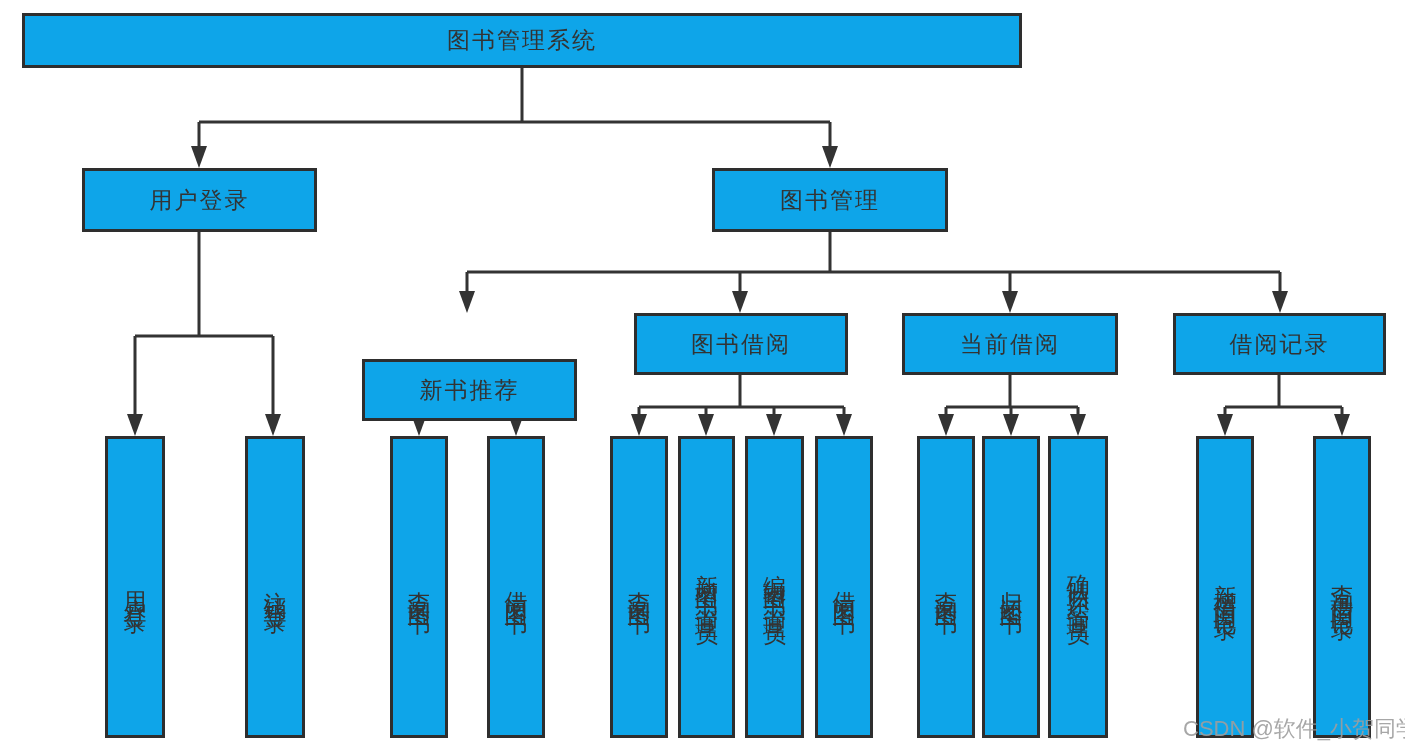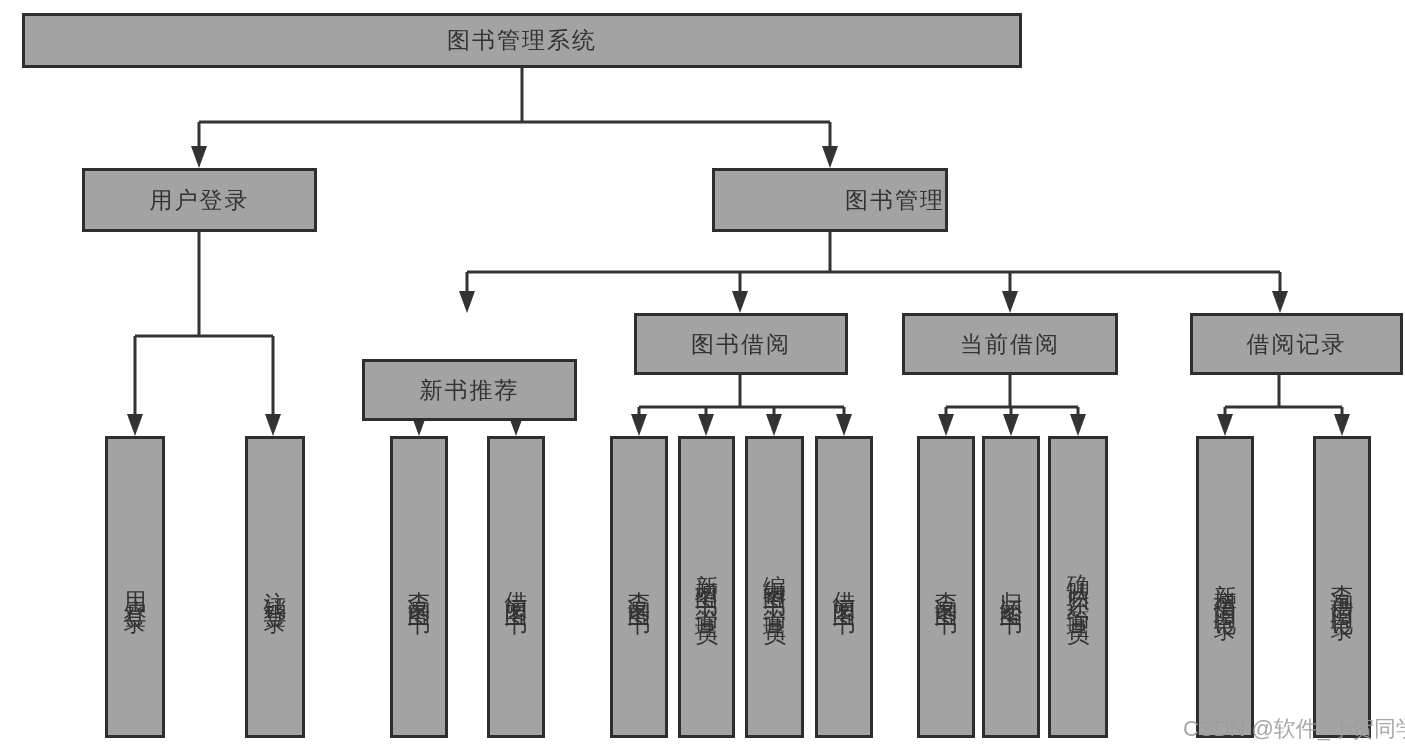--- a/index.html
+++ b/index.html
@@ -13,21 +13,21 @@
     color: #333333;
   }
   .connectors {
     position: absolute;
     left: 0; top: 0;
     z-index: 0;
   }
   .node {
     position: absolute;
     box-sizing: border-box;
-    background: #a3a3a3;
+    background: #0ea5e9;
     border: 3px solid #2e2e2e;
     display: flex;
     align-items: center;
     justify-content: center;
     z-index: 1;
   }
   .node .h-label {
     font-size: 23px;
     letter-spacing: 2px;
     color: #333333;
@@ -108,34 +108,34 @@
     </g>
   </svg>
 
   <div class="node" style="left:22px; top:13px; width:1000px; height:55px;">
     <span class="h-label">图书管理系统</span>
   </div>
 
   <div class="node" style="left:82px; top:168px; width:235px; height:64px;">
     <span class="h-label">用户登录</span>
   </div>
-  <div class="node" style="left:712px; top:168px; width:236px; height:64px;justify-content:flex-end;">
+  <div class="node" style="left:712px; top:168px; width:236px; height:64px;">
     <span class="h-label">图书管理</span>
   </div>
 
   <div class="node" style="left:362px; top:313px; width:215px; height:62px;margin-top:46px;">
     <span class="h-label">新书推荐</span>
   </div>
   <div class="node" style="left:634px; top:313px; width:214px; height:62px;">
     <span class="h-label">图书借阅</span>
   </div>
   <div class="node" style="left:902px; top:313px; width:216px; height:62px;">
     <span class="h-label">当前借阅</span>
   </div>
-  <div class="node" style="left:1173px; top:313px; width:213px; height:62px;margin-left:17px;">
+  <div class="node" style="left:1173px; top:313px; width:213px; height:62px;">
     <span class="h-label">借阅记录</span>
   </div>
 
   <div class="node leaf" style="left:105px; top:436px; width:60px; height:302px;">
     <span class="v-label">用户登录</span>
   </div>
   <div class="node leaf" style="left:245px; top:436px; width:60px; height:302px;">
     <span class="v-label">注销登录</span>
   </div>
 

